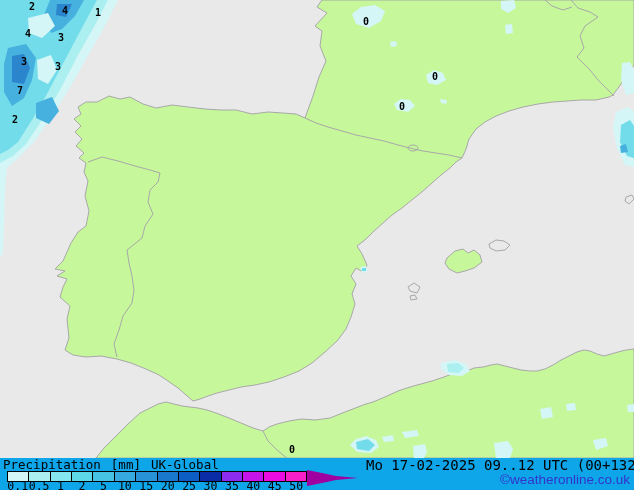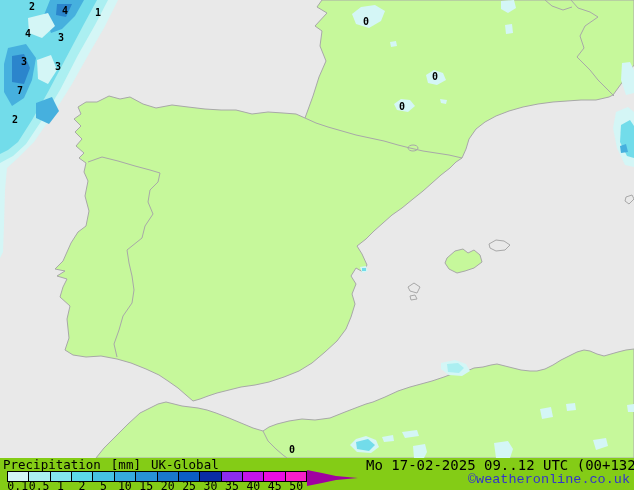--- a/index.html
+++ b/index.html
@@ -15,36 +15,36 @@
   .p-trace{fill:var(--precip-trace);}
   .p-light{fill:var(--precip-light);}
   .p-cyan{fill:var(--precip-cyan);}
   .p-blue{fill:var(--precip-blue);}
   .p-dark{fill:var(--precip-dark);}
   .labels{position:absolute;left:0;top:0;width:634px;height:458px;pointer-events:none;}
   .map-label{
     position:absolute;transform:translate(-50%,-50%);
     font:bold 10px "DejaVu Sans Mono",monospace;color:#000;line-height:10px;
   }
-  .legend{position:absolute;left:0;top:458px;width:634px;height:32px;background:#84cc16;}
+  .legend{position:absolute;left:0;top:458px;width:634px;height:32px;background:#0ea5e9;}
   .legend-title{position:absolute;left:3px;top:-1px;font-size:12.5px;color:#000;white-space:nowrap;}
   .legend-title .gap{margin-left:10px;}
   .colorbar{
     position:absolute;left:7px;top:13px;width:298px;height:9px;
     display:flex;border:1px solid #000;box-sizing:content-box;
   }
   .colorbar .seg{flex:1;border-right:1px solid #000;}
   .colorbar .seg:last-child{border-right:none;}
   .legend-arrow{position:absolute;left:306px;top:11px;}
   .ticks{position:absolute;left:7px;top:22px;width:300px;display:flex;}
   .ticks .tick{flex:1;text-align:center;font-size:11.5px;color:#000;line-height:12px;}
   .datetime{position:absolute;left:366px;top:-1px;font-size:14px;color:#000;white-space:nowrap;}
   .copyright{
     position:absolute;right:4px;top:14px;font-size:13.5px;white-space:nowrap;
-    color:var(--copyright);font-family:Liberation Mono, monospace;
+    color:var(--copyright);font-family:Liberation Sans, sans-serif;
   }
 </style>
 </head>
 <body>
 
 <div class="screen">
 
   <div class="map">
     <svg width="634" height="458" viewBox="0 0 634 458">
 

